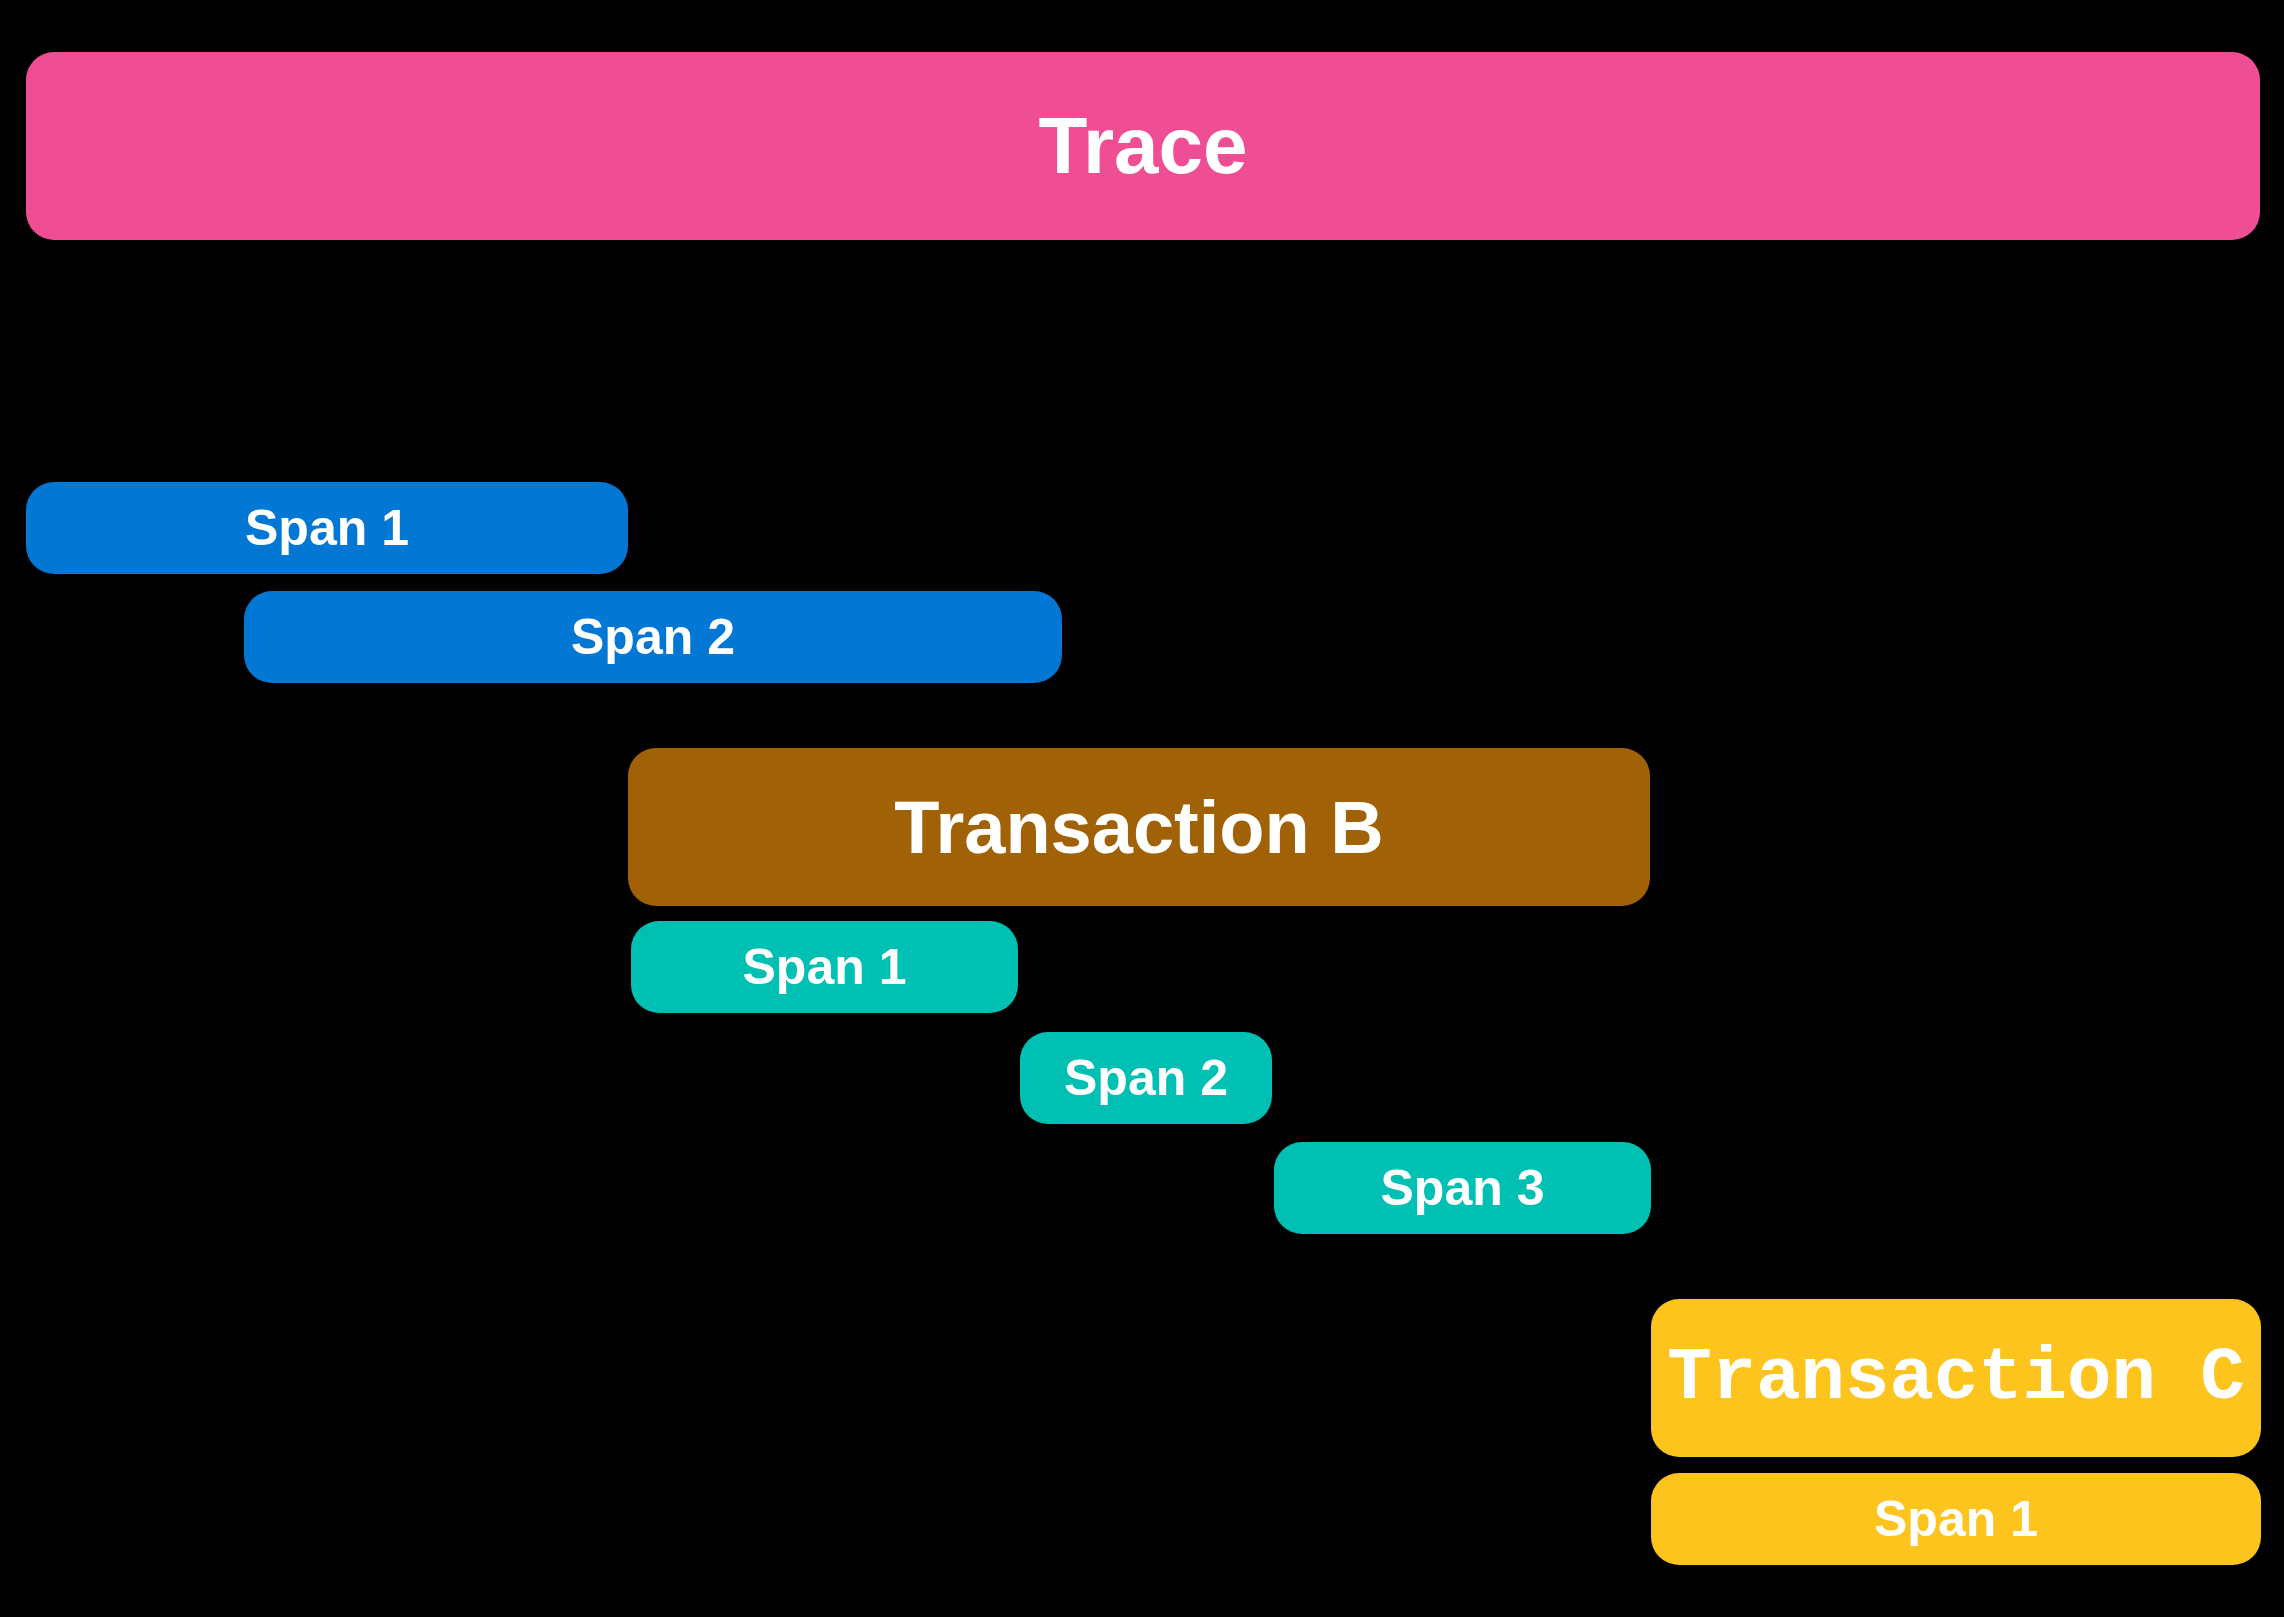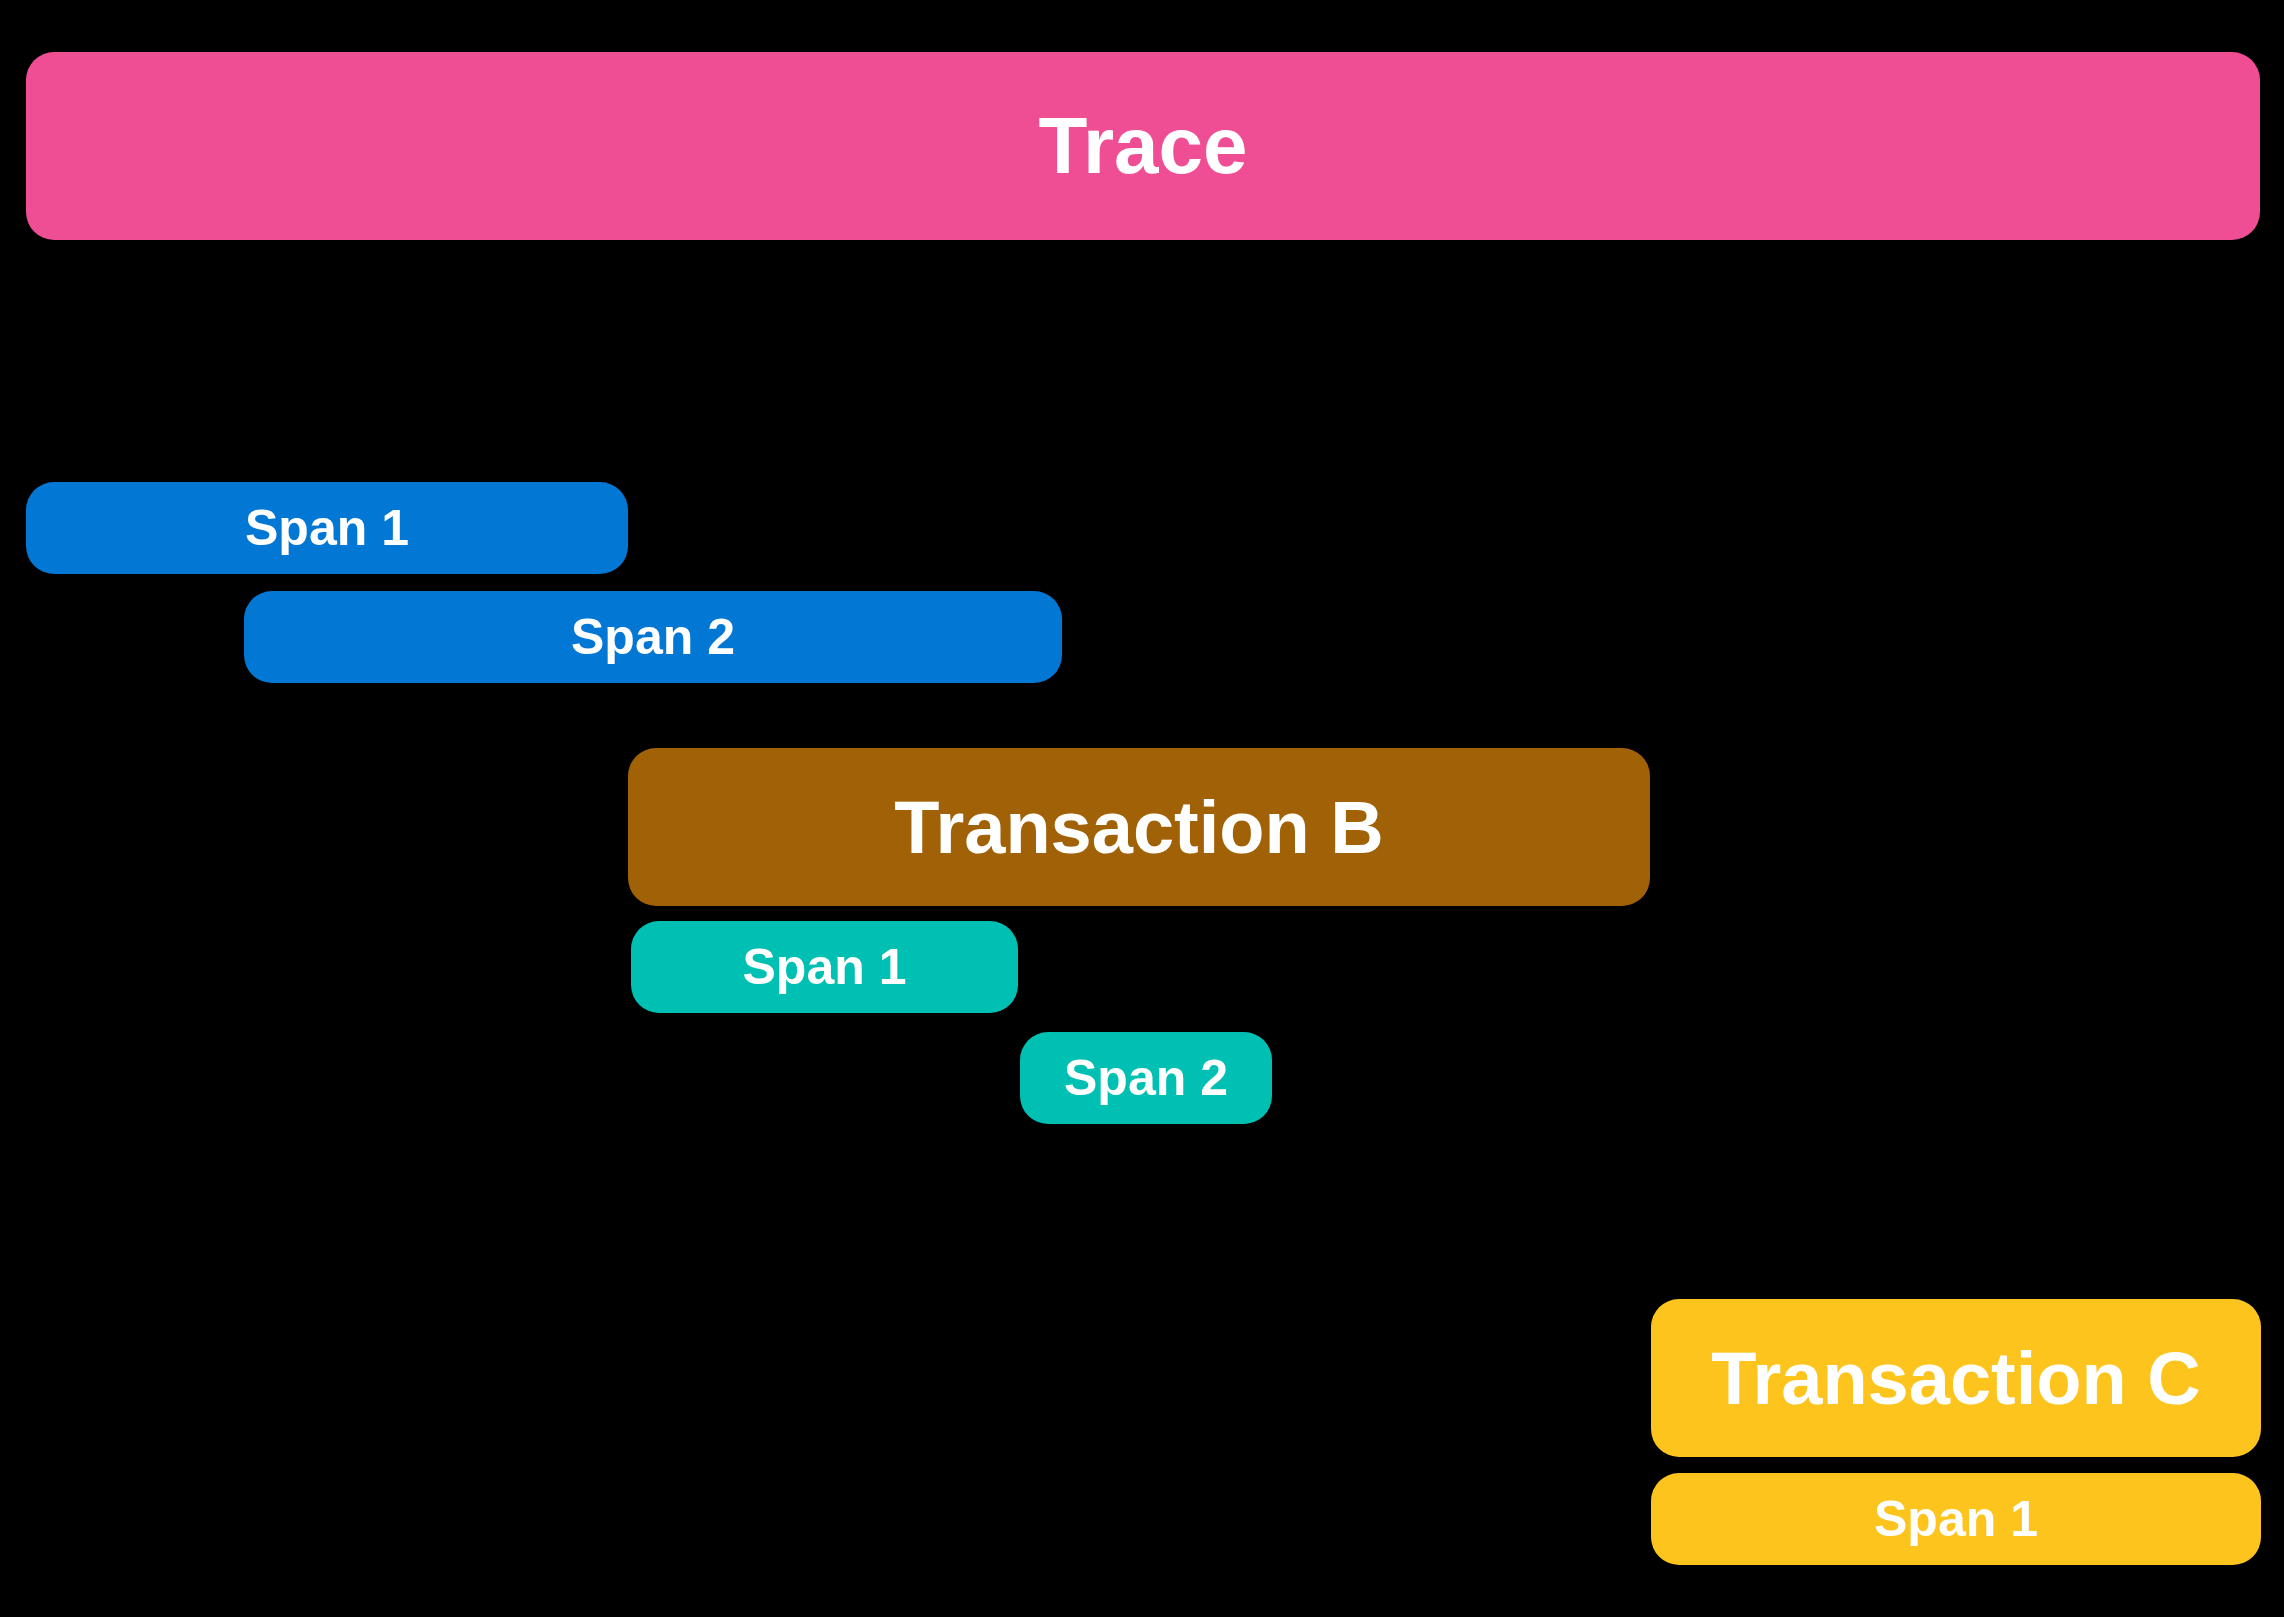--- a/index.html
+++ b/index.html
@@ -30,40 +30,41 @@
 
   #tx-a    { left: 26px;   top: 306px;  width: 1036px; }
   #span-a1 { left: 26px;   top: 482px;  width: 602px;  }
   #span-a2 { left: 244px;  top: 591px;  width: 818px; }
 
   #tx-b    { left: 628px;  top: 748px;  width: 1022px; }
   #span-b1 { left: 631px;  top: 921px; width: 387px;  }
   #span-b2 { left: 1020px; top: 1032px; width: 252px;  }
   #span-b3 { left: 1274px; top: 1142px; width: 377px;  }
 
-  #tx-c    { left: 1651px; top: 1299px; width: 610px;  }
+  #tx-c    { left: 1651px; top: 1299px; width: 610px; font-family: Liberation Mono, monospace;  }
   #span-c1 { left: 1651px; top: 1473px; width: 610px;  }
 </style>
 </head>
 <body>
 
 <div id="diagram" style="background-color: rgb(0, 0, 0);">
 
   <div class="bar trace" style="background-color: rgb(240, 78, 148);">Trace</div>
 
 
   <div id="span-a1" class="bar span" style="background-color: rgb(3, 119, 212);">Span 1</div>
 
   <div id="span-a2" class="bar span" style="background-color: rgb(3, 119, 212);">Span 2</div>
 
   <div id="tx-b" class="bar tx" style="background-color: #a16207;">Transaction B</div>
 
   <div id="span-b1" class="bar span" style="background-color: rgb(0, 191, 179);">Span 1</div>
 
   <div id="span-b2" class="bar span" style="background-color: rgb(0, 191, 179);">Span 2</div>
 
+  <div id="span-b3" class="bar span" style="background-color: rgb(0, 191, 179);">Span 3</div>
 
   <div id="tx-c" class="bar tx" style="background-color: rgb(252, 196, 28);">Transaction C</div>
 
   <div id="span-c1" class="bar span" style="background-color: rgb(252, 196, 28);">Span 1</div>
 
 </div>
 
 
 </body></html>

